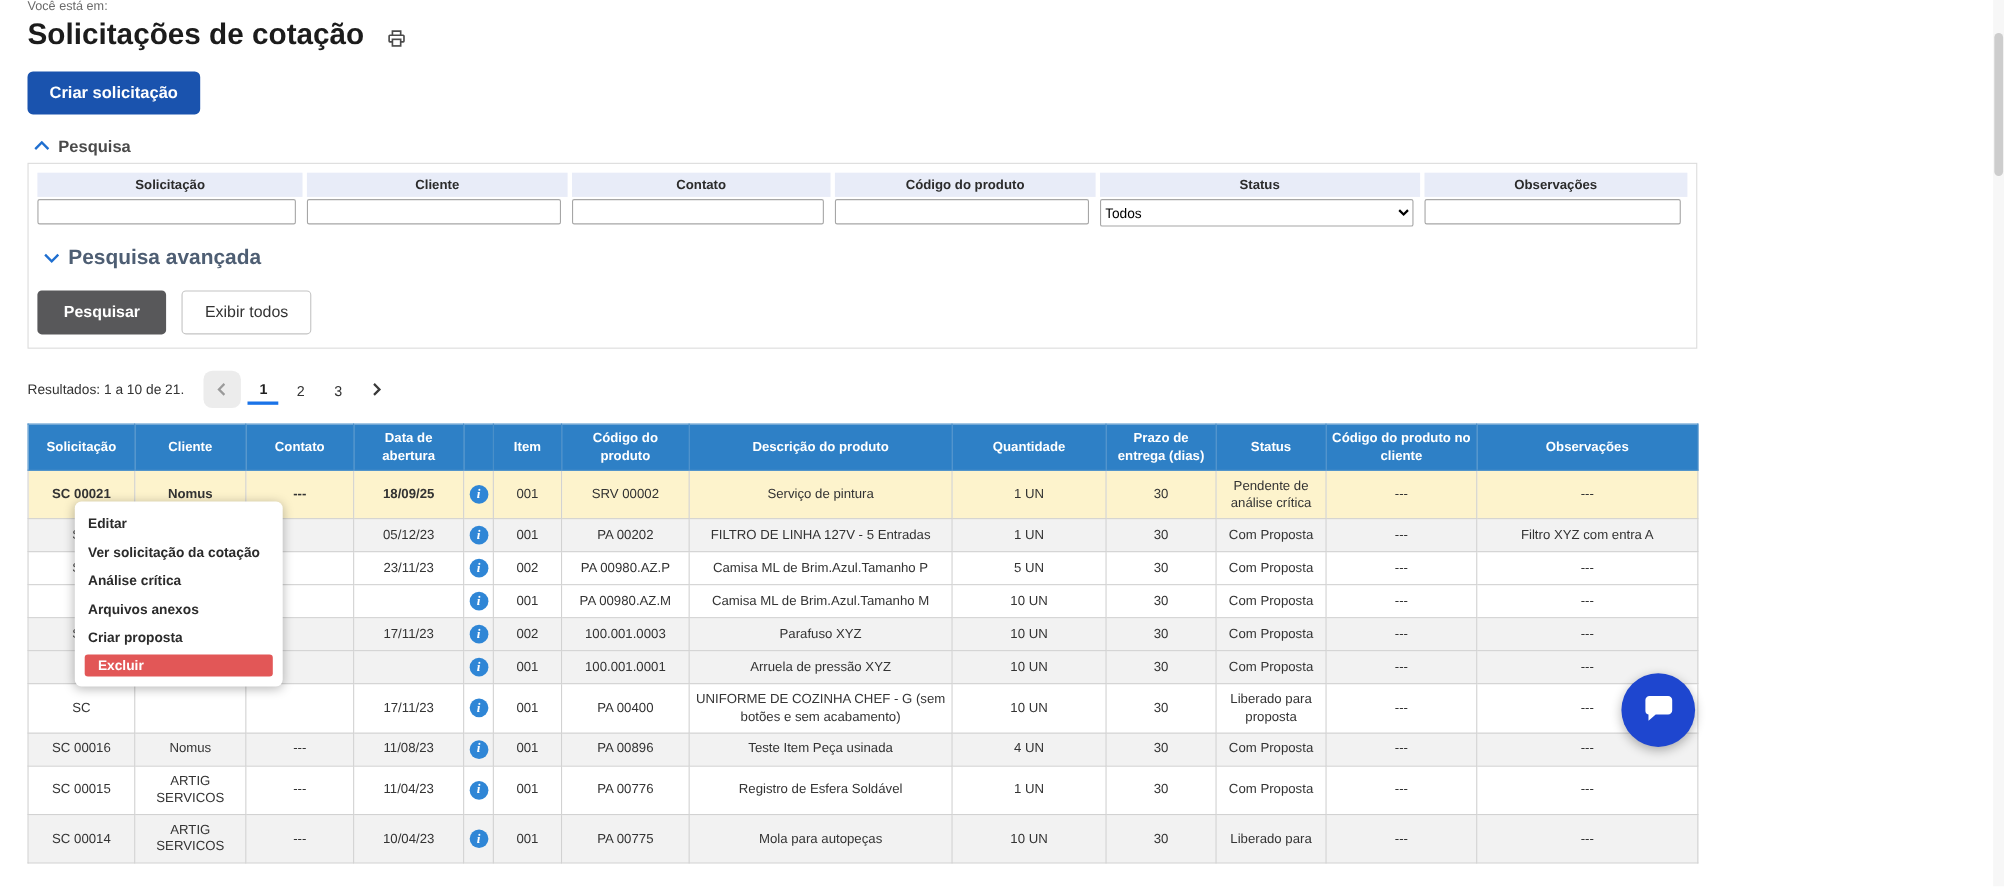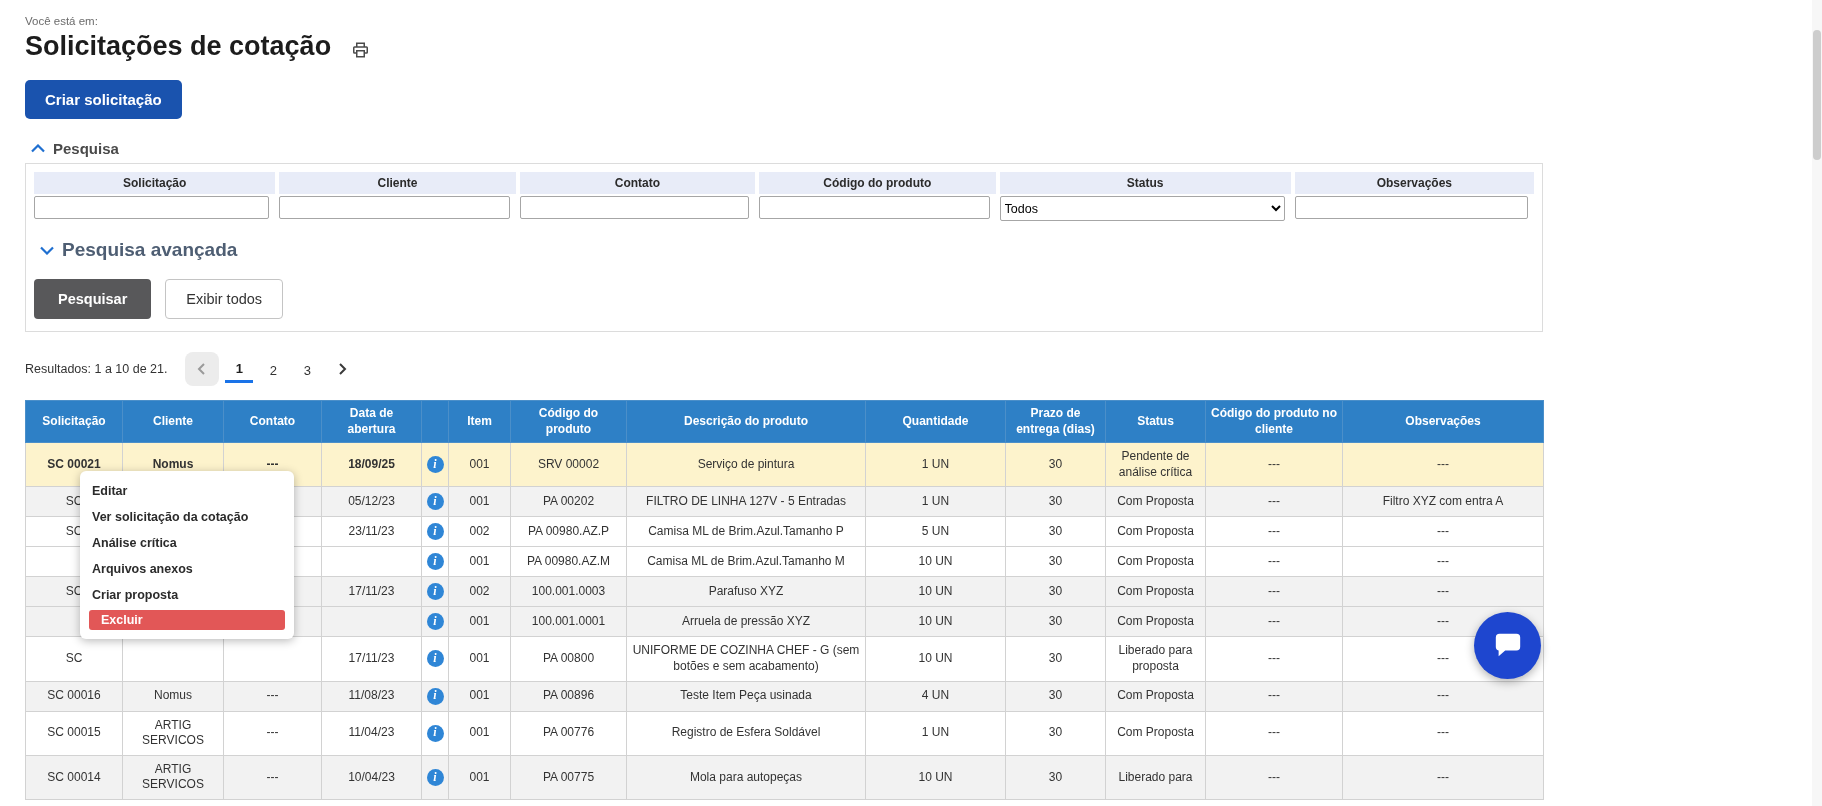--- a/index.html
+++ b/index.html
@@ -1,21 +1,21 @@
 <!DOCTYPE html>
 <html><head>
 <meta charset="utf-8">
 <style>
   * { box-sizing: border-box; }
   html,body { margin:0; padding:0; }
   body {
     width:1822px; height:806px; overflow:hidden; position:relative;
     background:#ffffff; font-family:"Liberation Sans", sans-serif; color:#333;
   }
-  .content { width:1518px; margin-left:25px; padding-top:15px; }
+  .content { width:1518px; margin-left:25px; padding-top:0; }
 
   
   .breadcrumb { font-size:11.5px; color:#6b6b6b; }
   .title-row { display:flex; align-items:center; gap:20px; margin-top:4px; }
   .page-title { font-size:27px; font-weight:bold; color:#1c1c1c; }
   .print-icon { display:inline-flex; margin-top:6px; cursor:pointer; }
 
   .btn-primary {
     margin-top:18px; display:inline-block; background:#1a53ae; color:#fff;
     font-size:15px; font-weight:bold; padding:11px 20px; border:none; border-radius:5px; cursor:pointer;
@@ -59,22 +59,22 @@
   tr.r-hl { background:#fdf3cc; }
   tr.r-hl td:nth-child(-n+4) { font-weight:bold; }
   .info-icon {
     display:inline-flex; width:17px; height:17px; border-radius:50%; background:#2f86d6;
     color:#fff; font-weight:bold; font-size:12px; align-items:center; justify-content:center; cursor:pointer;
     font-family:"Liberation Serif", serif; font-style:italic;
   }
 
   
   .ctx-menu {
-    position:absolute; left:43px; top:71px; width:214px; background:#fff; z-index:20;
-    border-radius:6px; box-shadow:0 2px 10px rgba(0,0,0,0.28); padding:7px 0 6px 0;margin-left:12px;
+    position:absolute; left:43px; top:71px; width:189px; background:#fff; z-index:20;
+    border-radius:6px; box-shadow:0 2px 10px rgba(0,0,0,0.28); padding:7px 0 6px 0;
   }
   .ctx-item { font-size:12.5px; font-weight:bold; color:#2b2b2b; padding:6px 12px; cursor:pointer; }
   .ctx-item.danger { background:#e25757; color:#fff; border-radius:3px; margin:2px 9px 3px 9px; padding:3px 12px; }
 
   
   .chat-fab {
     position:absolute; left:1474px; top:612px; width:67px; height:67px; border-radius:50%;
     background:#1e46cf; display:flex; align-items:center; justify-content:center;
     box-shadow:0 3px 10px rgba(0,0,0,0.3); cursor:pointer; z-index:30;
   }
@@ -301,21 +301,21 @@
           <td>---</td>
           <td>---</td>
         </tr>
         <tr>
           <td>SC</td>
           <td></td>
           <td></td>
           <td>17/11/23</td>
           <td><span class="info-icon">i</span></td>
           <td>001</td>
-          <td>PA 00800</td>
+          <td>PA 00400</td>
           <td>UNIFORME DE COZINHA CHEF - G (sem botões e sem acabamento)</td>
           <td>10 UN</td>
           <td>30</td>
           <td>Liberado para proposta</td>
           <td>---</td>
           <td>---</td>
         </tr>
         <tr class="r-alt">
           <td>SC 00016</td>
           <td>Nomus</td>

